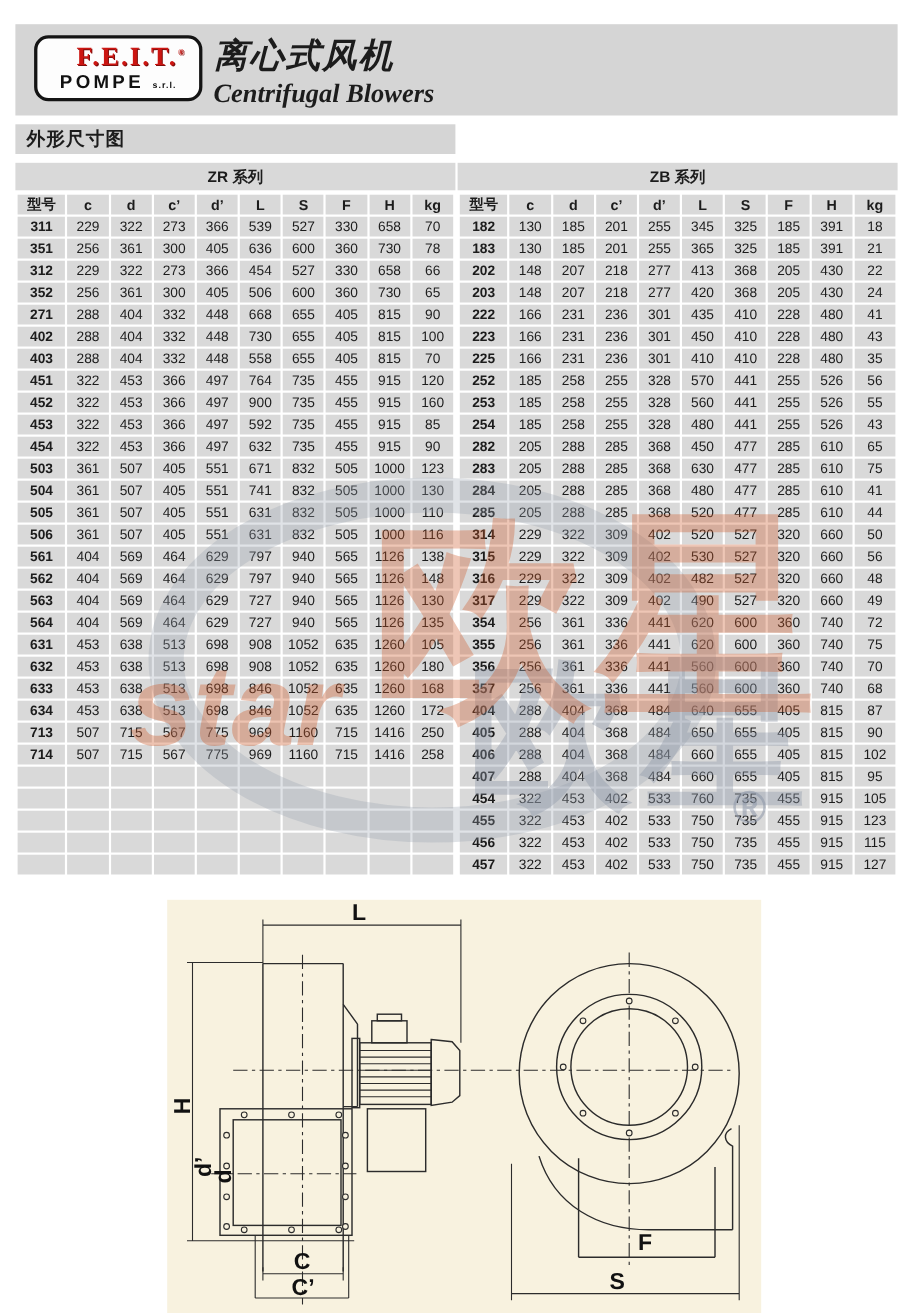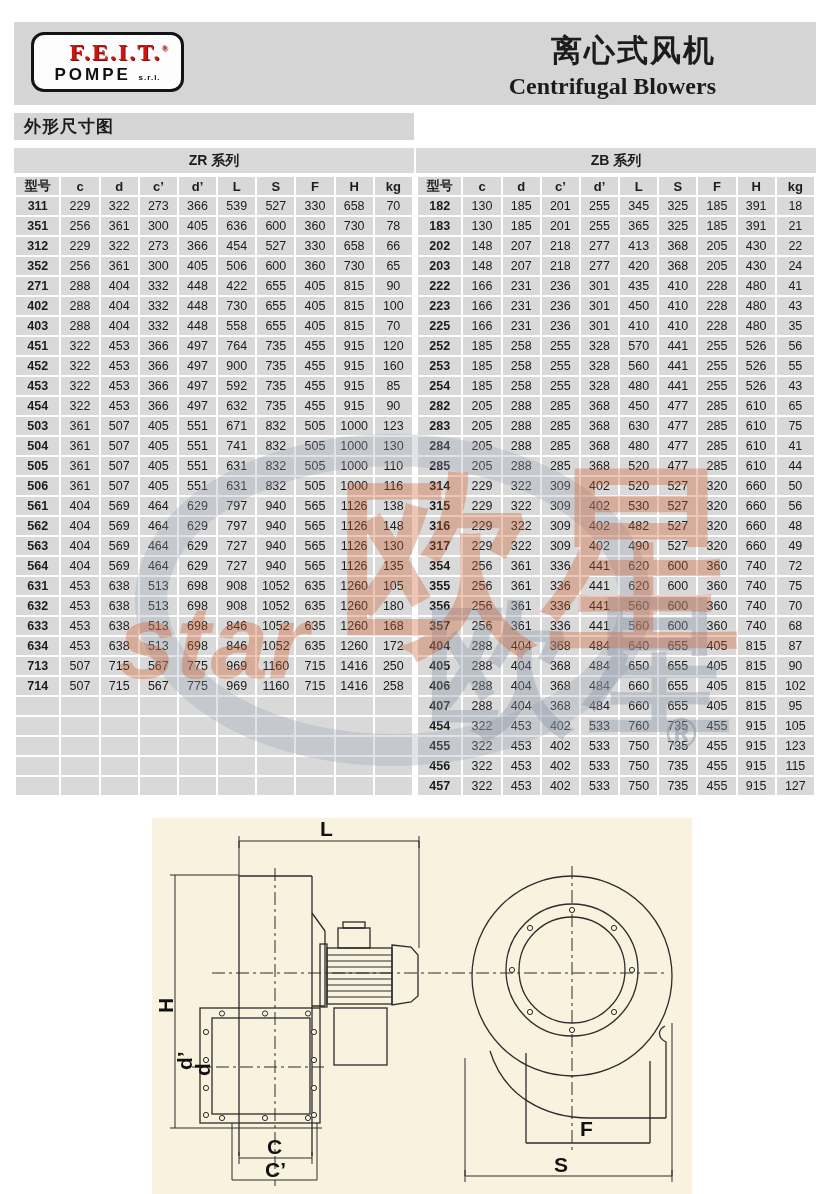--- a/index.html
+++ b/index.html
@@ -37,21 +37,21 @@
     text-shadow: 1px 1px 0 #7e0e0c;
     line-height: 1;
     padding-left: 24px;
   }
   .logo-reg { font-size: 8px; vertical-align: super; color:#cc1612; }
   .logo-pompe {
     font-weight: bold; font-size: 17px; letter-spacing: 3px;
     color: #111; line-height: 1.3;
   }
   .logo-srl { font-size: 8px; letter-spacing: 1px; font-weight: bold; margin-top: 23px; }
-  .titles { position: absolute; left: 180px; right: 100px; top: 0; text-align: right; }
+  .titles { position: absolute; left: 180px; right: 100px; top: 0; text-align: left; font-style: italic; }
   .title-cn { margin-top: 8px; font-size: 31px; font-weight: bold; letter-spacing: 2px; }
   .title-en { margin-top: 1px; font-family: "Liberation Serif", serif; font-size: 24px; font-weight: bold; }
 
   
   .section-bar {
     position: absolute; left: 14px; top: 113px;
     width: 400px; height: 27px;
     background: #d5d5d5;
     font-size: 17px; font-weight: bold;
     line-height: 27px; padding-left: 10px;
@@ -209,21 +209,21 @@
             <td>360</td>
             <td>730</td>
             <td>65</td>
           </tr>
           <tr>
             <td class="model">271</td>
             <td>288</td>
             <td>404</td>
             <td>332</td>
             <td>448</td>
-            <td>422</td>
+            <td>668</td>
             <td>655</td>
             <td>405</td>
             <td>815</td>
             <td>90</td>
           </tr>
           <tr>
             <td class="model">402</td>
             <td>288</td>
             <td>404</td>
             <td>332</td>

